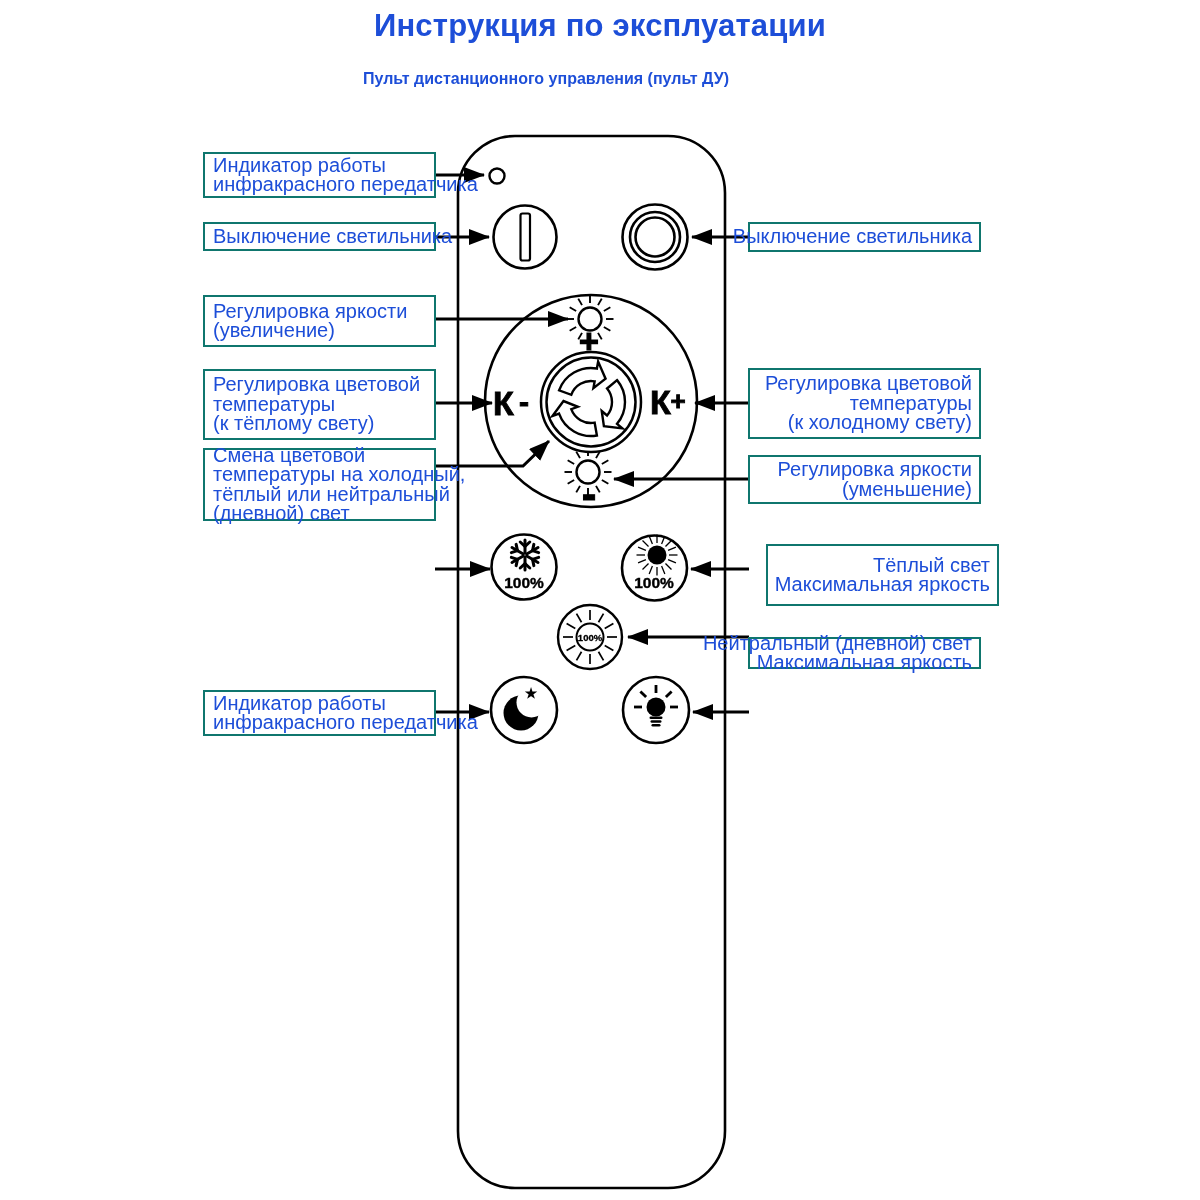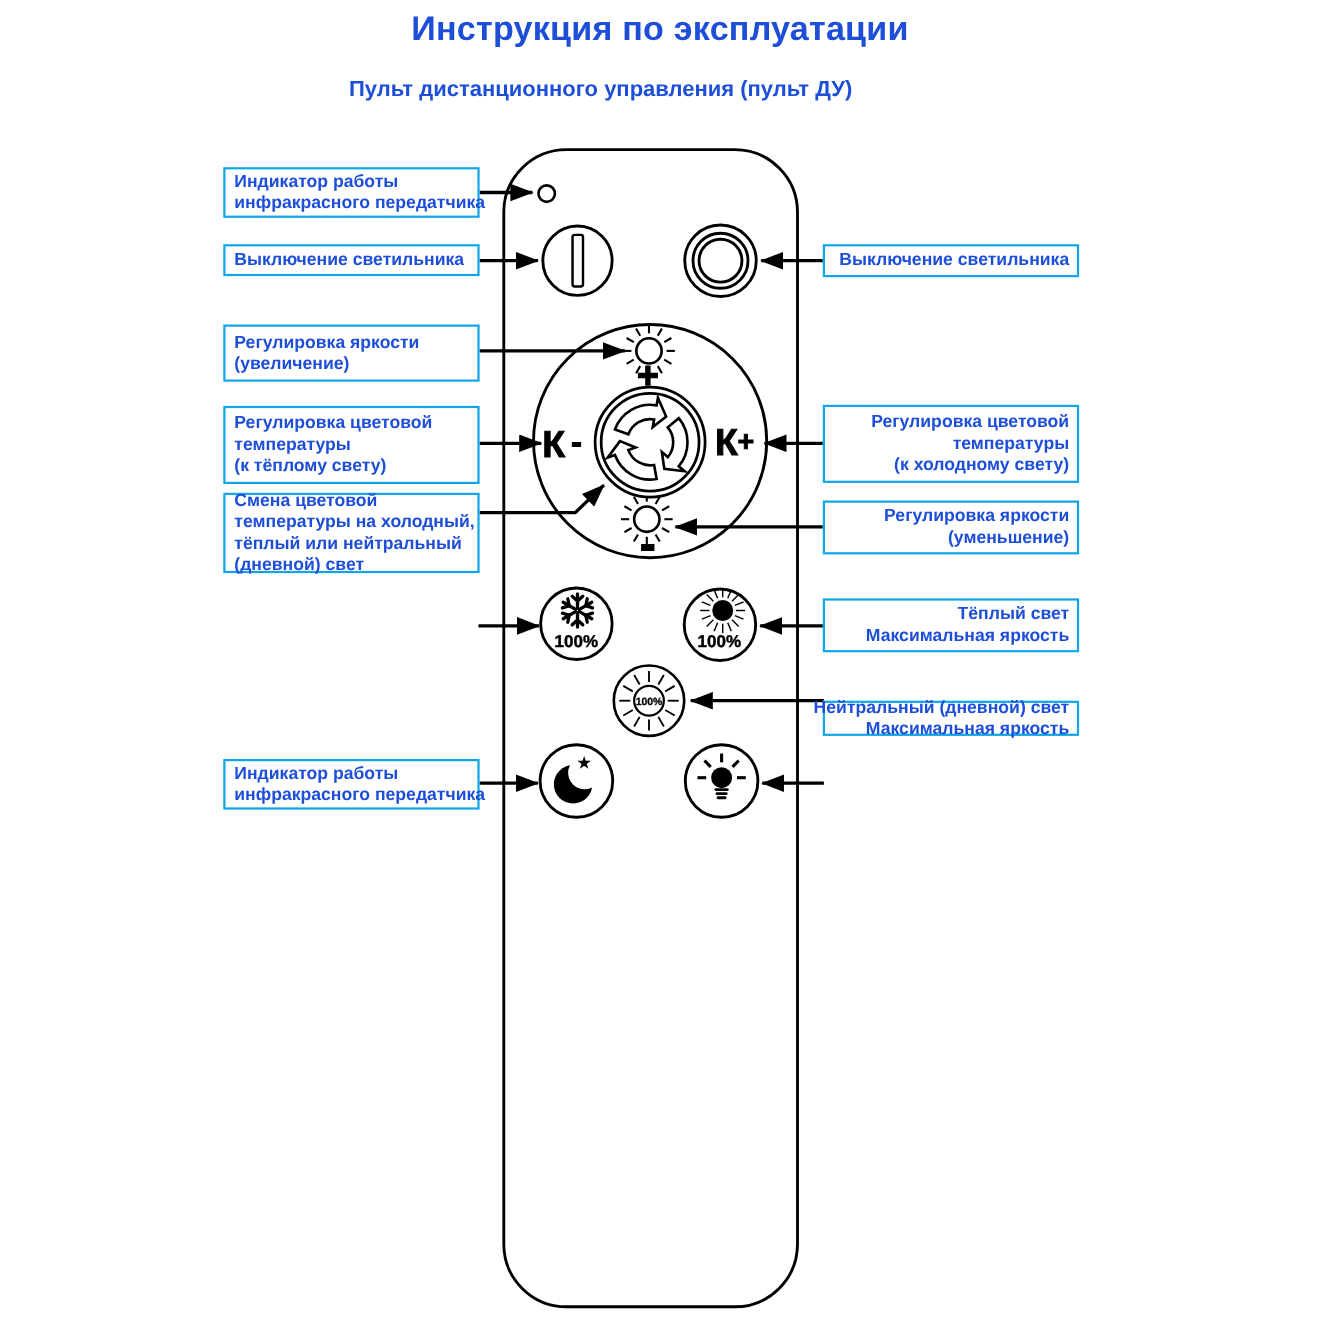--- a/index.html
+++ b/index.html
@@ -1,25 +1,25 @@
 <!DOCTYPE html>
 <html><head>
 <meta charset="utf-8">
 <style>
   html,body{margin:0;padding:0;background:#fff;}
   .page{position:relative;width:1200px;height:1200px;background:#fff;overflow:hidden;
         font-family:"Liberation Sans",sans-serif;color:#1d4ed8;}
   .title{position:absolute;top:8px;left:0;width:1200px;text-align:center;
          font-size:31px;font-weight:bold;letter-spacing:.2px;}
   .subtitle{position:absolute;top:70px;left:0;width:1092px;text-align:center;
-            font-size:20px;font-weight:bold;}
+            font-size:16px;font-weight:bold;}
   .diagram{position:absolute;left:0;top:0;}
-  .lbox,.rbox{position:absolute;width:233px;border:2px solid #0ea5e9;background:#fff;
+  .lbox,.rbox{position:absolute;width:233px;border:2px solid #0f766e;background:#fff;
       box-sizing:border-box;display:flex;align-items:center;
-      font-weight:bold;font-size:16px;line-height:19.5px;white-space:pre;}
+      font-weight:normal;font-size:20px;line-height:19.5px;white-space:pre;}
   .lbox{left:203px;justify-content:flex-start;text-align:left;padding:2px 4px 2px 8px;}
   .rbox{left:748px;justify-content:flex-end;text-align:right;padding:2px 7px 2px 4px;}
   svg text{font-family:"Liberation Sans",sans-serif;font-weight:bold;fill:#000;}
 </style>
 </head>
 <body>
 
 <div class="page">
 
   <div class="title">Инструкция по эксплуатации</div>
@@ -225,18 +225,18 @@
 (дневной) свет</div>
   <div class="lbox" style="top:690px;height:46px;">Индикатор работы
 инфракрасного передатчика</div>
 
   <div class="rbox" style="top:222px;height:30px;">Выключение светильника</div>
   <div class="rbox" style="top:368px;height:71px;">Регулировка цветовой
 температуры
 (к холодному свету)</div>
   <div class="rbox" style="top:455px;height:49px;">Регулировка яркости
 (уменьшение)</div>
-  <div class="rbox" style="top:544px;height:49px;">Тёплый свет
+  <div class="rbox" style="top:544px;height:62px;margin-left:18px;">Тёплый свет
 Максимальная яркость</div>
   <div class="rbox" style="top:637px;height:32px;">Нейтральный (дневной) свет
 Максимальная яркость</div>
 
 </div>
 
 </body></html>

